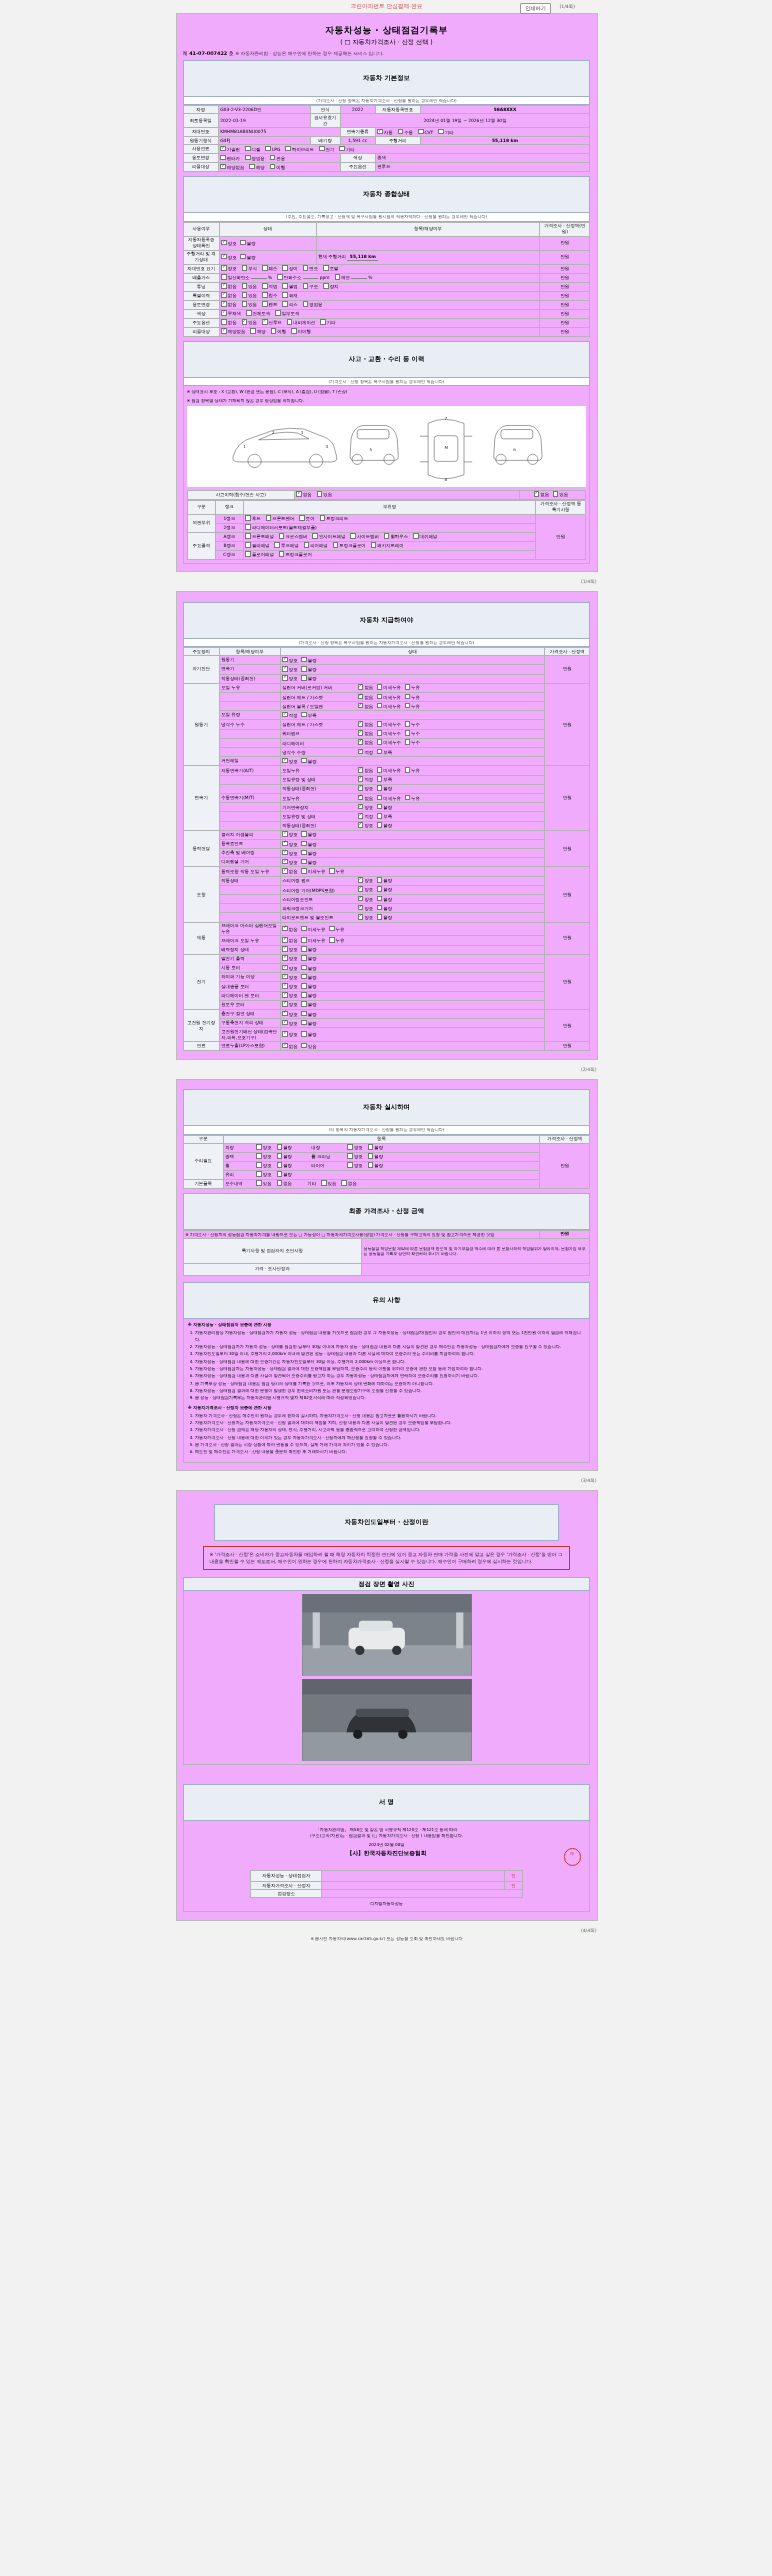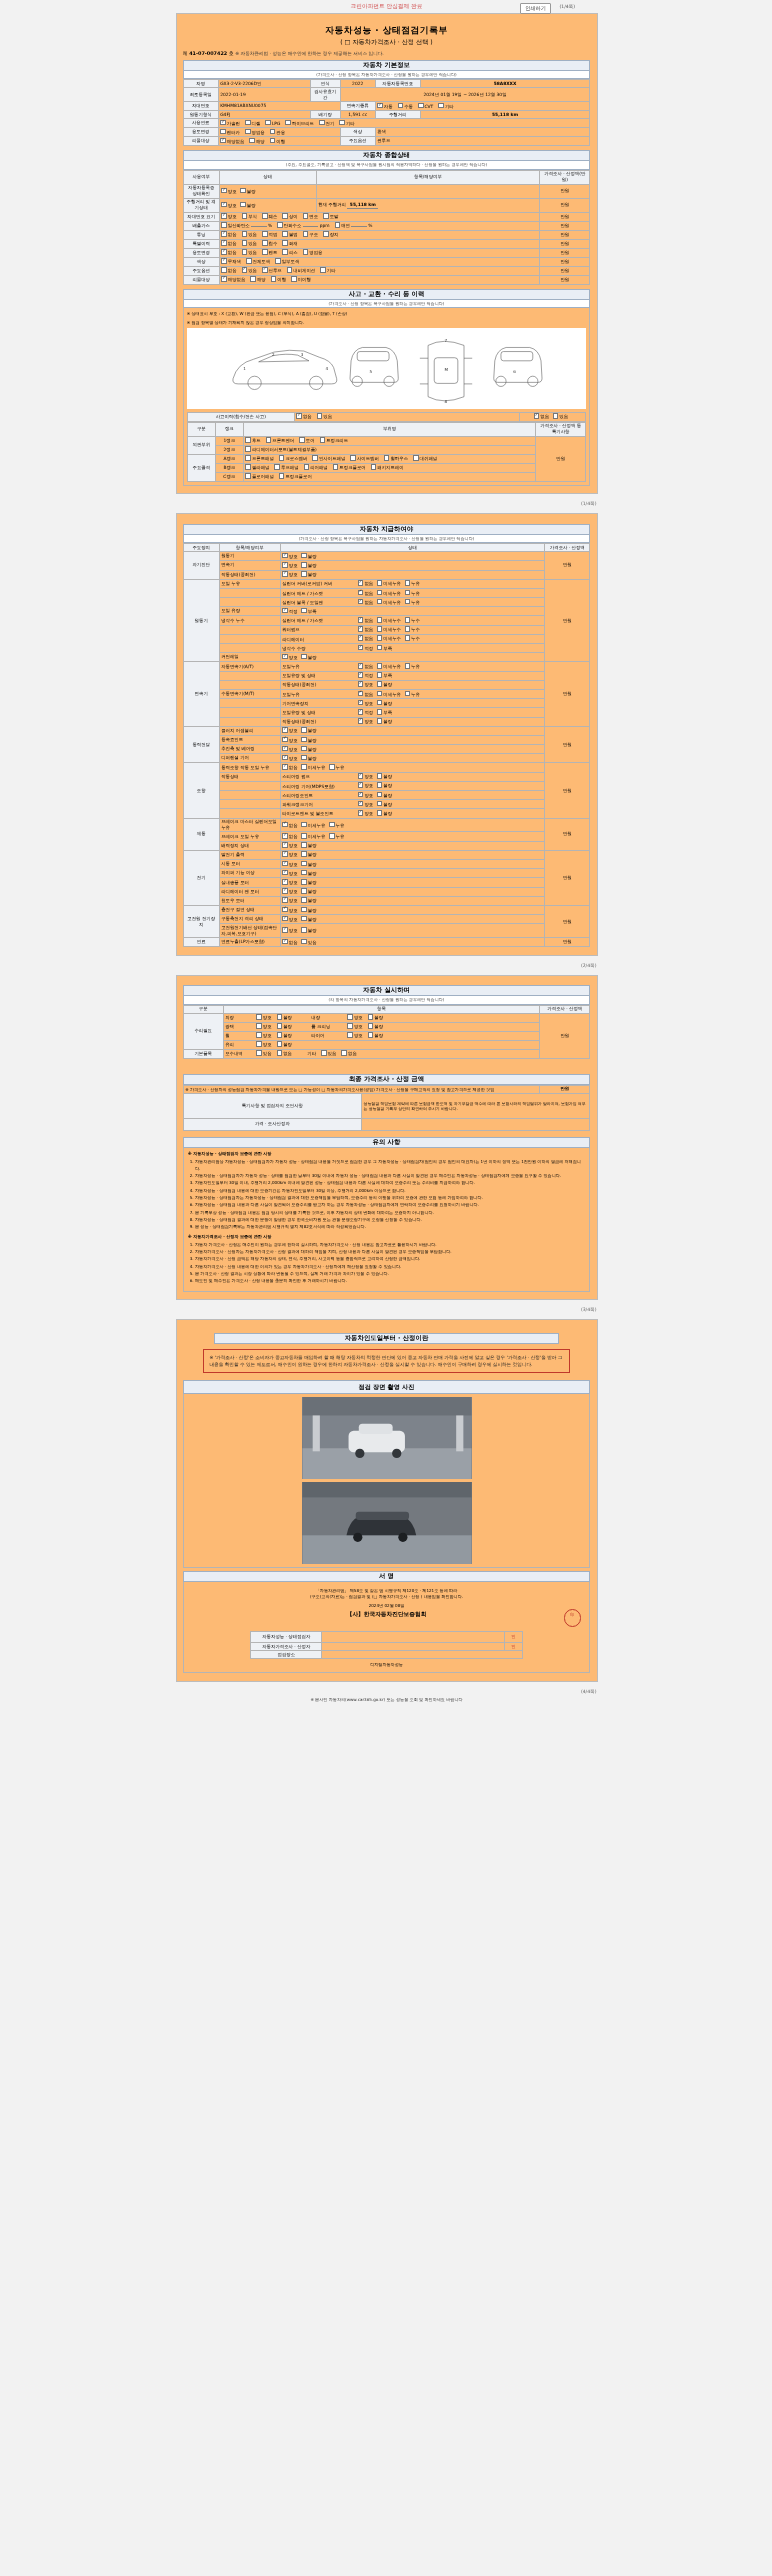--- a/index.html
+++ b/index.html
@@ -1,28 +1,28 @@
 <!DOCTYPE html>
 <html lang="ko" style="font-size:8.2px"><head>
 <meta charset="utf-8">
 <style>
   html,body{margin:0;padding:0;background:#f2f2f2;font-family:"DejaVu Sans","Liberation Sans",sans-serif;}
   body{width:773px;}
   .page{width:773px;margin:0 auto;}
   .topbar{height:13.4px;display:flex;align-items:center;justify-content:center;position:relative;font-size:5.7px;color:#d04a4a;background:#f2f2f2;}
   .topbar .print{position:absolute;right:222px;top:2.6px;border:0.5px solid #999;background:#fff;font-size:5.2px;padding:1px 4.1px;border-radius:1px;color:#333;}
   .topbar .pg{position:absolute;right:198px;top:3.6px;font-size:4.6px;color:#555;}
-  .sheet{width:422px;margin:0 auto 7.2px auto;background:#fdba74;border:0.5px solid #bcbcbc;padding:5.2px 6.2px 7.2px 6.2px;box-sizing:border-box;}
+  .sheet{width:422px;margin:0 auto 7.2px auto;background:#f0abfc;border:0.5px solid #bcbcbc;padding:5.2px 6.2px 7.2px 6.2px;box-sizing:border-box;}
   .sheet-foot{width:422px;margin:0 auto;text-align:right;font-size:4.6px;color:#666;padding-right:2.1px;}
   .maintitle{text-align:center;font-size:8.8px;font-weight:bold;letter-spacing:0.5px;margin:5.2px 0 1px 0;}
   .subtitle{text-align:center;font-size:6.2px;margin:1px 0 3.1px 0;}
   .docno{font-size:4.9px;margin:2.1px 0 1px 0;}
   .docno b{font-weight:bold;}
   .lawline{font-size:4.6px;color:#333;margin-bottom:3.1px;}
-  .band{background:#e9eef5;border:0.5px solid #9fb0c4;text-align:center;font-size:6.4px;font-weight:bold;padding:0 0;margin:4.1px 0 0 0;}
+  .band{background:#e9eef5;border:0.5px solid #9fb0c4;text-align:center;font-size:6.4px;font-weight:bold;padding:13px 0;margin:4.1px 0 0 0;}
   .bandnote{text-align:center;font-size:4.1px;color:#444;padding:1px 0 1.5px 0;border-left:0.5px solid #9fb0c4;border-right:0.5px solid #9fb0c4;border-bottom:0.5px solid #9fb0c4;background:#fff;}
   table.grid{width:100%;border-collapse:collapse;font-size:4.4px;table-layout:fixed;}
   table.grid th,table.grid td{border:0.5px solid #b4b4b4;padding:0.5px 1.5px;vertical-align:middle;line-height:1.35;}
   table.grid th{background:#eef1f5;font-weight:normal;text-align:center;}
   .lbl{background:#eef1f5;text-align:center;}
   .c{text-align:center;}
   .val{font-weight:bold;}
   .under{border-bottom:0.5px solid #888;display:inline-block;min-width:31px;text-align:center;}
   .cb{display:inline-block;width:3.6px;height:3.6px;border:0.5px solid #777;margin-right:1px;vertical-align:-0.5px;background:#fff;position:relative;}
   .cb.on:after{content:"✓";position:absolute;left:0px;top:-2.1px;font-size:4.1px;color:#111;}
@@ -618,21 +618,21 @@
           <span class="opt"><i class="cb"></i><span>있음</span></span>
           <span class="opt"><i class="cb"></i><span>없음</span></span>
           <span class="opt" style="margin-left:10.3px">기타</span>
           <span class="opt"><i class="cb"></i><span>있음</span></span>
           <span class="opt"><i class="cb"></i><span>없음</span></span>
         </td>
       </tr>
     </tbody>
       </table>
 
-    <div class="band" style="margin-top:15px">최종 가격조사 · 산정 금액</div>
+    <div class="band" style="margin-top:4px">최종 가격조사 · 산정 금액</div>
     <table class="grid">
       <tbody>
           <tr>
         <td colspan="2" class="small">※ 가격조사 · 산정자의 성능점검 자동차가격을 내방으로 보는 □ 가능성이 □ 자동차의가격조사용(공임) 가격조사 · 산정을 구매고객의 요청 및 참고가격으로 제공한 것임</td>
         <td class="c val" style="width:46px">만원</td>
       </tr>
       <tr>
         <td class="lbl" style="width:46px">특기사항 및 점검자의 조언사항</td>
         <td colspan="2" class="tiny" style="height:23px">성능점검 책임보험 계약에 따른 보험금액 한도액 및 자기부담금 액수에 따라 본 보험사와의 책임범위가 달라지며, 보험가입 여부는 성능점검 기록부 상단의 확인하여 주시기 바랍니다.</td>
       </tr>
@@ -695,21 +695,21 @@
           <rect y="104" width="330" height="56" fill="#9299a0"></rect>
           <rect x="0" y="0" width="330" height="30" fill="#5f656b"></rect>
           <path d="M86 104 q6 -34 34 -40 l66 0 q30 6 36 40z" fill="#2f3338"></path>
           <rect x="104" y="58" width="104" height="16" rx="6" fill="#4a4f55"></rect>
           <circle cx="108" cy="108" r="9" fill="#1c1f22"></circle>
             <circle cx="196" cy="108" r="9" fill="#1c1f22"></circle>
         </svg>
       </div>
     </div>
 
-    <div class="band" style="margin-top:3px">서 명</div>
+    <div class="band" style="margin-top:19px">서 명</div>
     <div style="border:0.5px solid #b4b4b4;border-top:none;padding:5.2px 8.2px">
       <div class="center small">「자동차관리법」 제58조 및 같은 법 시행규칙 제120조 · 제121조 등에 따라</div>
       <div class="center small" style="margin-top:1px">(구조)고의(자료)는 · 점검결과 및 (□ 자동차가격조사 · 산정 ) 내용임을 확인합니다.</div>
       <div class="center small" style="margin-top:4.1px">2024년 02월 08일</div>
       <div class="center" style="margin-top:3.1px;font-size:5.7px;font-weight:bold">【사】한국자동차진단보증협회</div>
       <div style="display:flex;justify-content:flex-end;margin-top:-9.3px">
         <span class="stamp">印</span>
       </div>
       <table class="grid" style="margin-top:4.1px;width:70%;margin-left:auto;margin-right:auto">
         <tbody>

